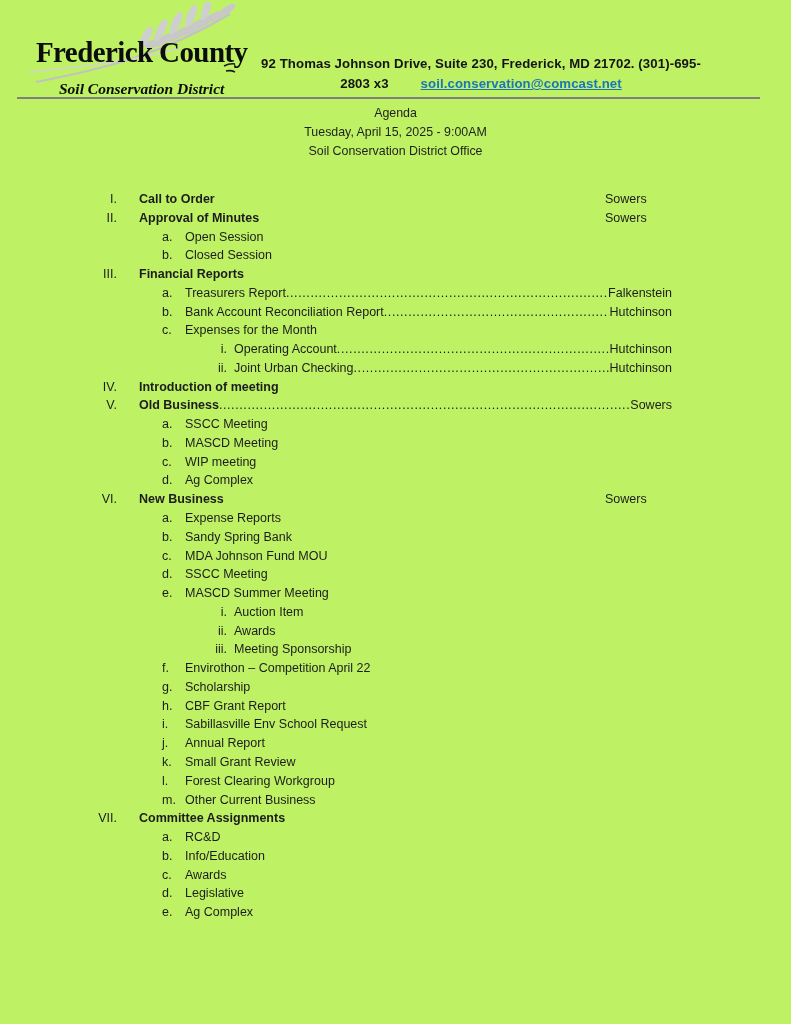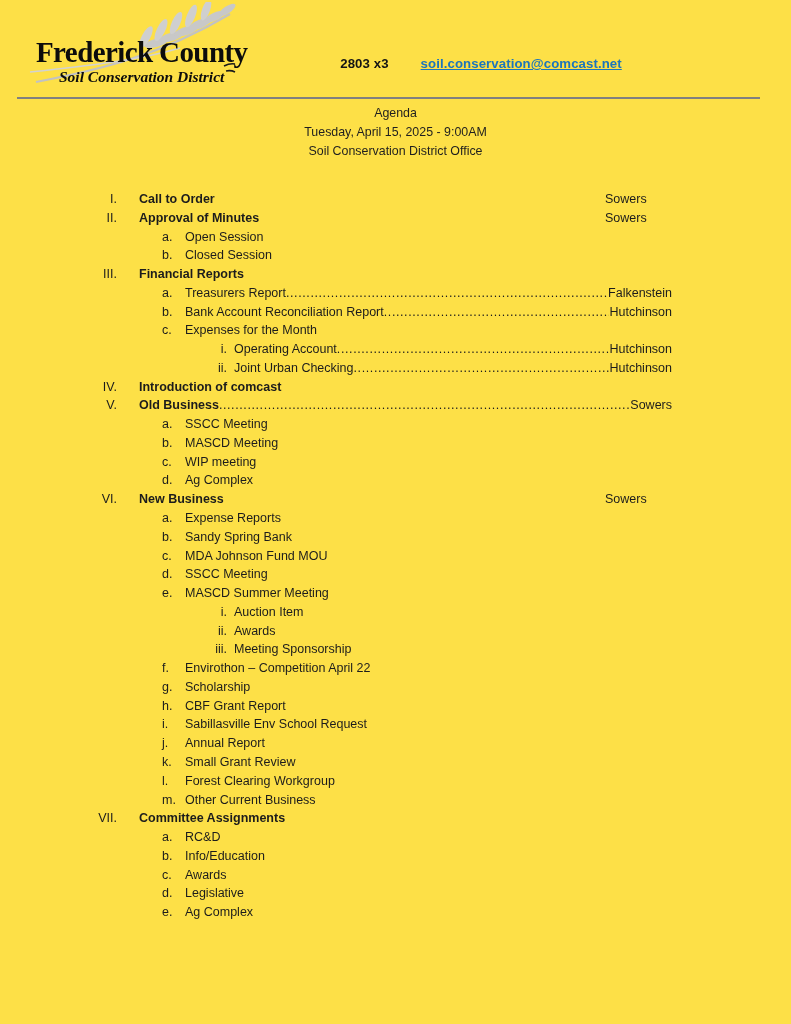--- a/index.html
+++ b/index.html
@@ -1,29 +1,29 @@
 <!DOCTYPE html>
 <html style="--link-blue: #1b75bc; --divider-gray: #808080;"><head>
 <meta charset="utf-8">
 <style>
   html,body{margin:0;padding:0;background:#ffffff;}
   .page{
-    position:relative;width:791px;height:1024px;background:#fde047;overflow:hidden;
+    position:relative;width:791px;height:1024px;background:#bef264;overflow:hidden;
     font-family:"Liberation Sans",sans-serif;color:#1f1f1f;
   }
   
   .wheat{position:absolute;left:28px;top:2px;z-index:0;}
   .logo{position:absolute;left:36px;top:38px;z-index:1;}
   .logo-line1{
     font-family:"Liberation Serif",serif;font-weight:700;font-size:29px;
     letter-spacing:-0.6px;color:#0c0c0c;line-height:1.02;white-space:nowrap;
   }
   .logo-line2{
     font-family:"Liberation Serif",serif;font-weight:700;font-style:italic;
-    font-size:15.5px;color:#0c0c0c;text-align:center;margin-top:0px;white-space:nowrap;
+    font-size:15.5px;color:#0c0c0c;text-align:center;margin-top:12px;white-space:nowrap;
   }
   .address{
     position:absolute;left:248px;top:54px;width:466px;text-align:center;
     font-weight:700;font-size:13.2px;line-height:20px;color:#141414;letter-spacing:0.1px;
   }
   .address .email{
     color:var(--link-blue,#1b75bc);text-decoration:underline;margin-left:32px;cursor:pointer;
   }
   .divider{position:absolute;left:17px;width:743px;top:97px;height:2px;background:var(--divider-gray,#808080);}
   
@@ -78,20 +78,21 @@
       <path d="M198 69 q 5 -1 9 1"></path>
     </g>
   </svg>
 
   <div class="logo">
     <div class="logo-line1">Frederick County</div>
     <div class="logo-line2">Soil Conservation District</div>
   </div>
 
   <div class="address">
+    <div>92 Thomas Johnson Drive, Suite 230, Frederick, MD 21702. (301)-695-</div>
     <div>
       <span>2803 x3</span><a class="email">soil.conservation@comcast.net</a>
     </div>
   </div>
 
   <div class="divider"></div>
 
   <div class="titles">
     <div>Agenda</div>
     <div>Tuesday, April 15, 2025 - 9:00AM</div>
@@ -150,21 +151,21 @@
       <span class="pname">Hutchinson</span>
     </div>
       <div class="row lvl3 has-leader">
       <span class="num">ii.</span>
       <span class="label">Joint Urban Checking</span>
       <span class="dots"></span>
       <span class="pname">Hutchinson</span>
     </div>
       <div class="row lvl1">
       <span class="num">IV.</span>
-      <span class="label">Introduction of comcast</span>
+      <span class="label">Introduction of meeting</span>
 
     </div>
       <div class="row lvl1 has-leader">
       <span class="num">V.</span>
       <span class="label">Old Business</span>
       <span class="dots"></span>
       <span class="pname">Sowers</span>
     </div>
       <div class="row lvl2">
       <span class="num">a.</span>

